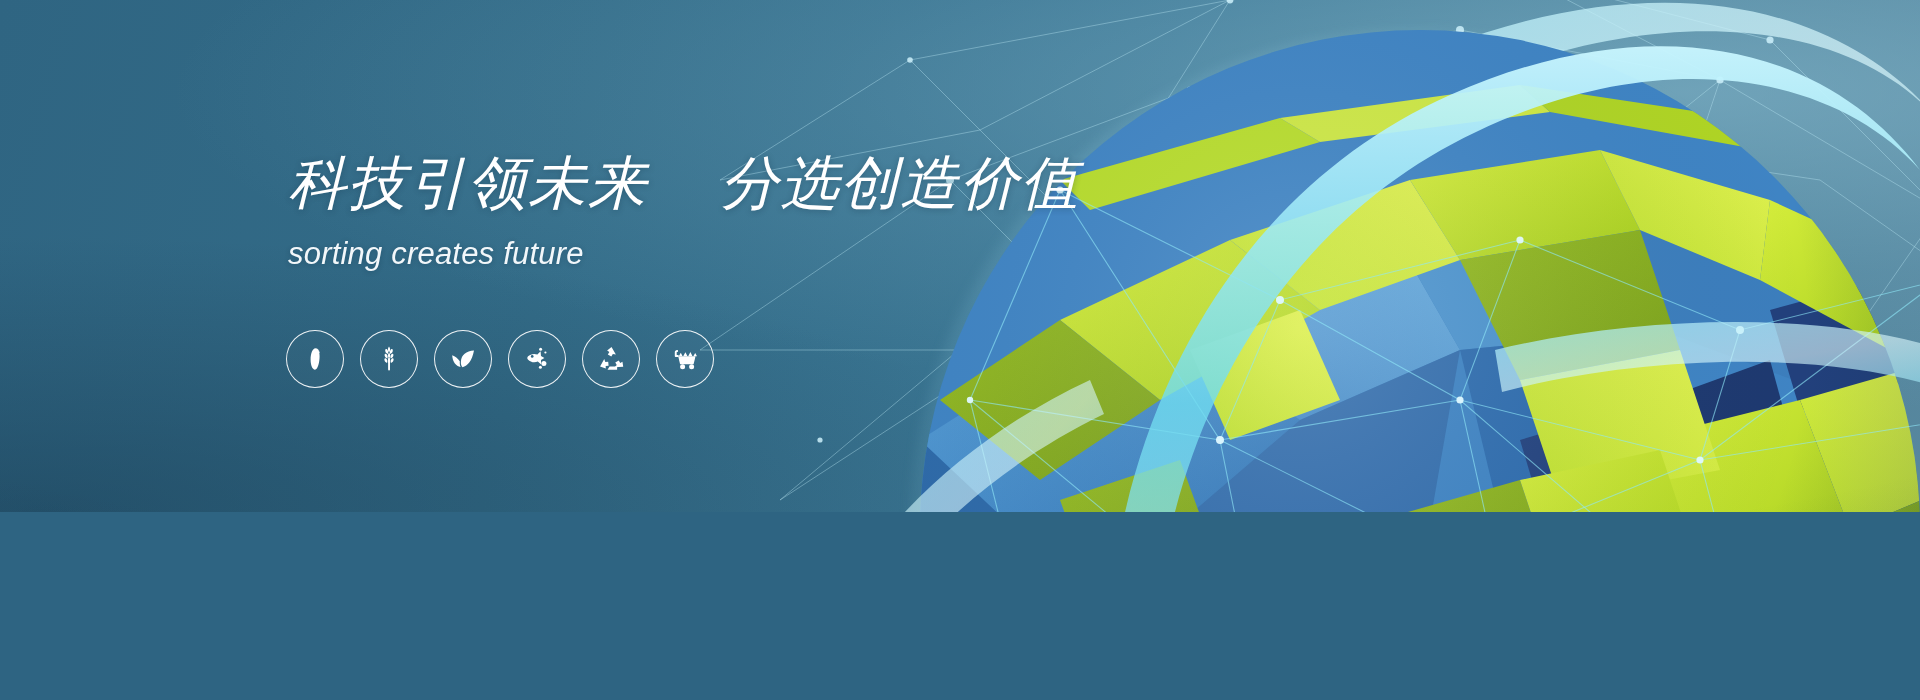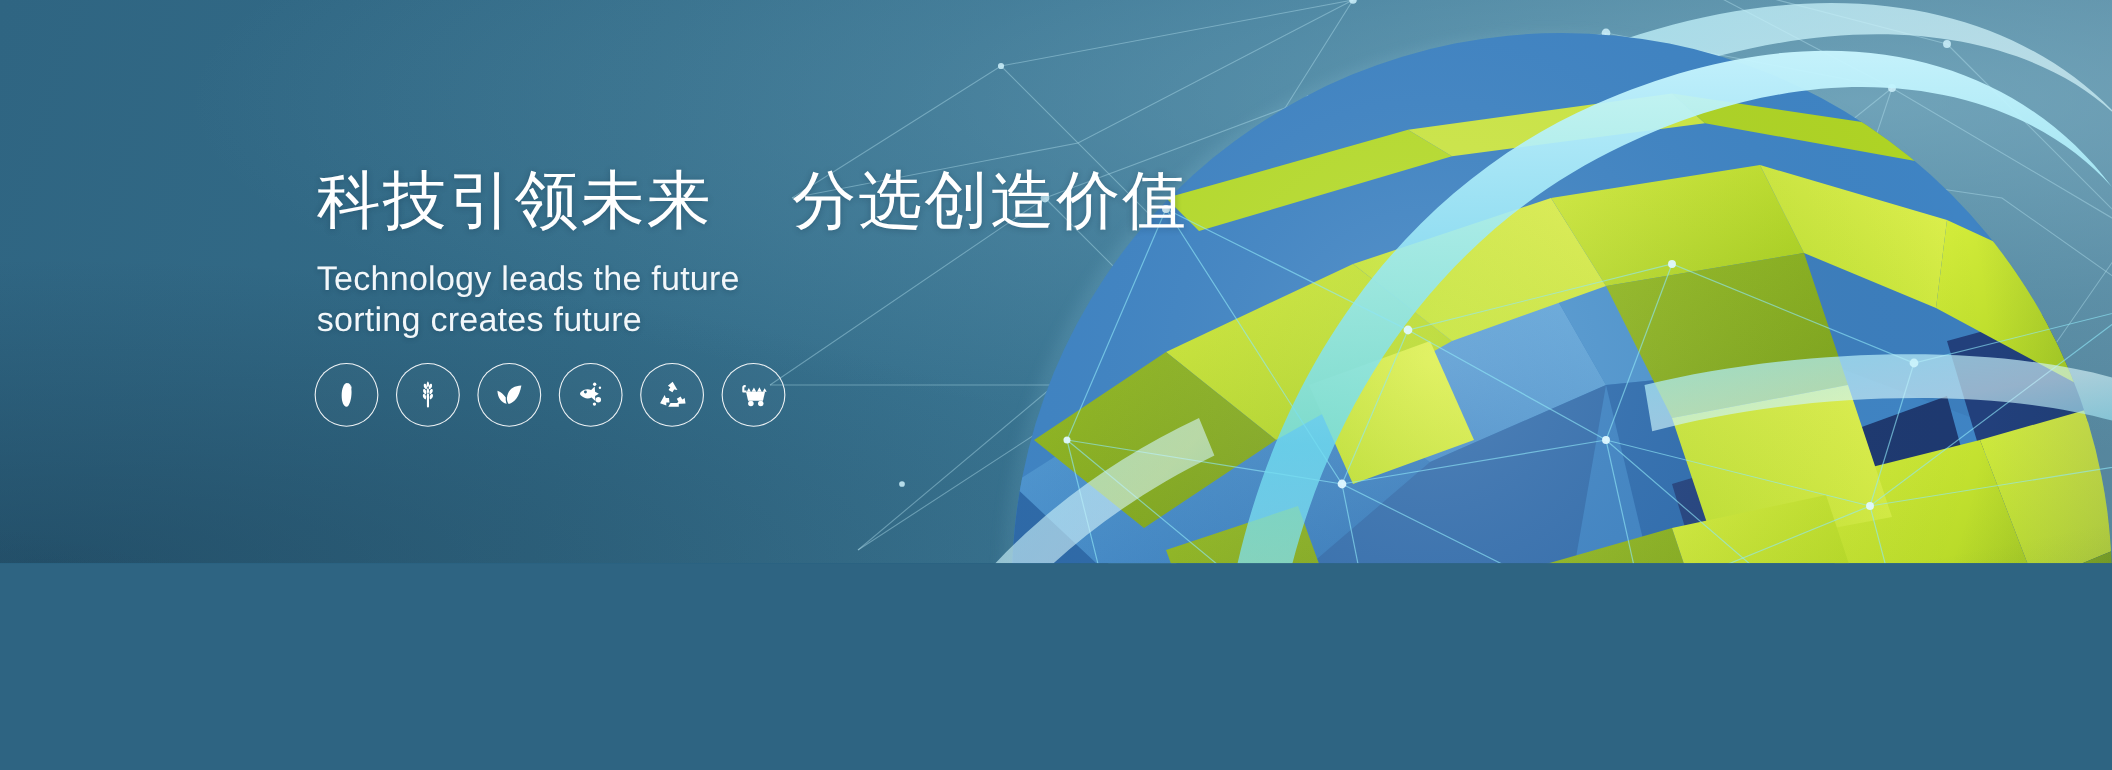--- a/index.html
+++ b/index.html
@@ -2,20 +2,21 @@
 <html><head>
 <meta charset="utf-8">
 <title>Hero Banner</title>
 <style>
   html,body{margin:0;padding:0;background:#2e6482;}
   *{box-sizing:border-box;}
   .stage{
     position:relative;width:1920px;height:512px;overflow:hidden;
     font-family:"Liberation Sans","DejaVu Sans",sans-serif;
     background:#0c4a6e;
+    font-style:italic;
   }
   
   .bg-base{position:absolute;inset:0;
     background:linear-gradient(105deg,#2f6582 0%,#336c88 30%,#3b7693 58%,#4a8099 80%,#57879e 100%);}
   .bg-glow{position:absolute;inset:0;
     background:radial-gradient(120% 95% at 88% 18%, rgba(140,190,210,.55) 0%, rgba(120,175,200,.22) 38%, rgba(0,0,0,0) 66%);}
   .bg-dark{position:absolute;inset:0;
     background:radial-gradient(90% 90% at 2% 100%, rgba(20,52,74,.45) 0%, rgba(20,52,74,0) 60%);}
   .bg-vig{position:absolute;inset:0;
     background:radial-gradient(130% 120% at 50% 45%, rgba(0,0,0,0) 55%, rgba(16,46,66,.28) 100%);}
@@ -278,21 +279,20 @@
 
   <div class="bg-vig"></div>
 
   <div class="copy">
     <div class="headline">
       <span>科技引领未来</span>
       <span class="gap"></span>
       <span>分选创造价值</span>
     </div>
     <div class="sub">
-      <span>Technology leads the future</span>
       <span>sorting creates future</span>
     </div>
   </div>
 
   <div class="icons">
 
     <div class="ico">
       <span>
         <svg width="30" height="30" viewBox="0 0 30 30" fill="#fff">
           <path d="M15.4 4.2c2.7 0 4.2 3.1 4.2 8.1 0 6.1-1.9 13.4-4.6 13.4-2.6 0-4.4-4.2-4.4-10.1 0-6.4 2.1-11.4 4.8-11.4z"></path>

